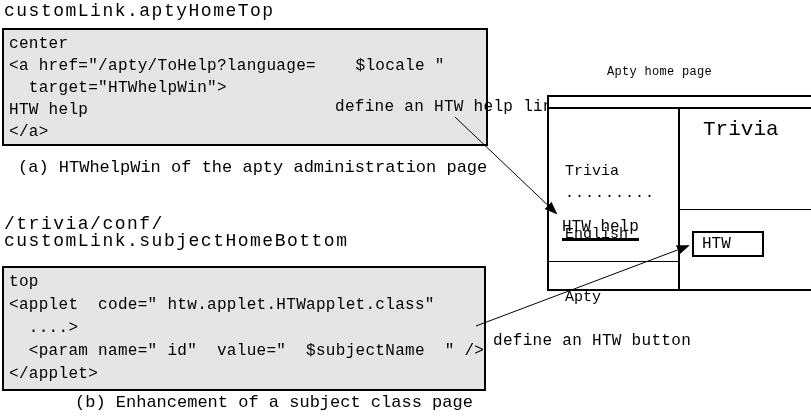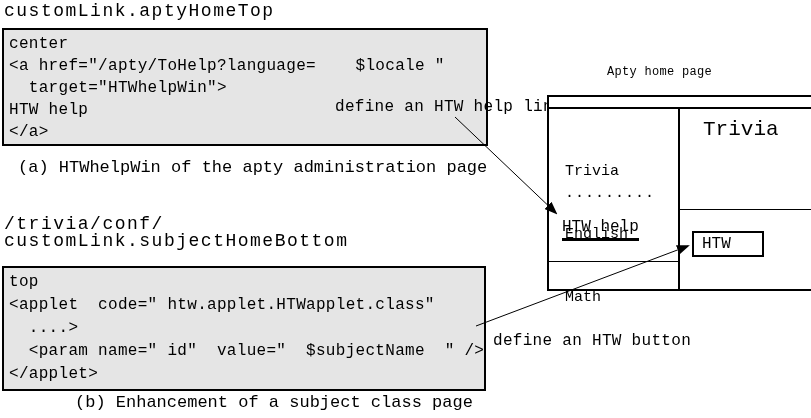--- a/index.html
+++ b/index.html
@@ -143,21 +143,21 @@
 
   <div class="abs" id="mockup">
     <div class="topstrip"></div>
     <div class="vdivider"></div>
     <div class="left-sep"></div>
     <div class="right-sep"></div>
 
     <div class="nav">
       <div>Trivia</div>
       <div>English</div>
-      <div>Math</div>
+      <div>Apty</div>
     </div>
     <div class="dots">.........</div>
 
     <div class="help-link">HTW help</div>
 
     <div class="content-title">Trivia</div>
 
     <div class="htw-button">HTW</div>
   </div>
 

